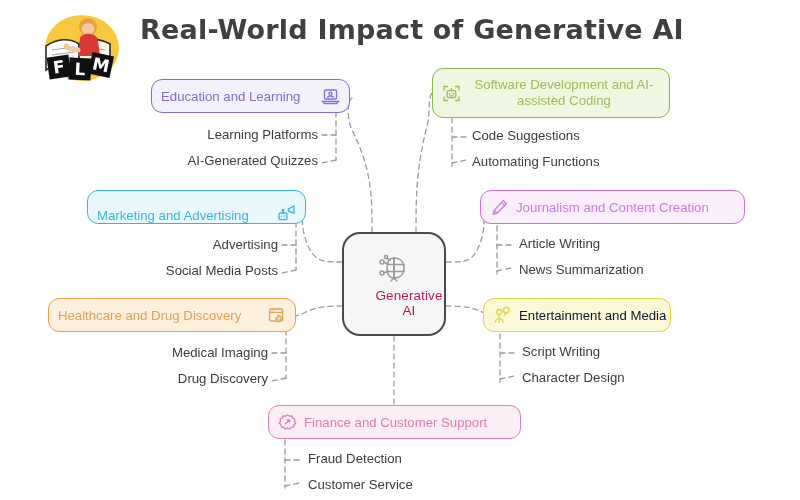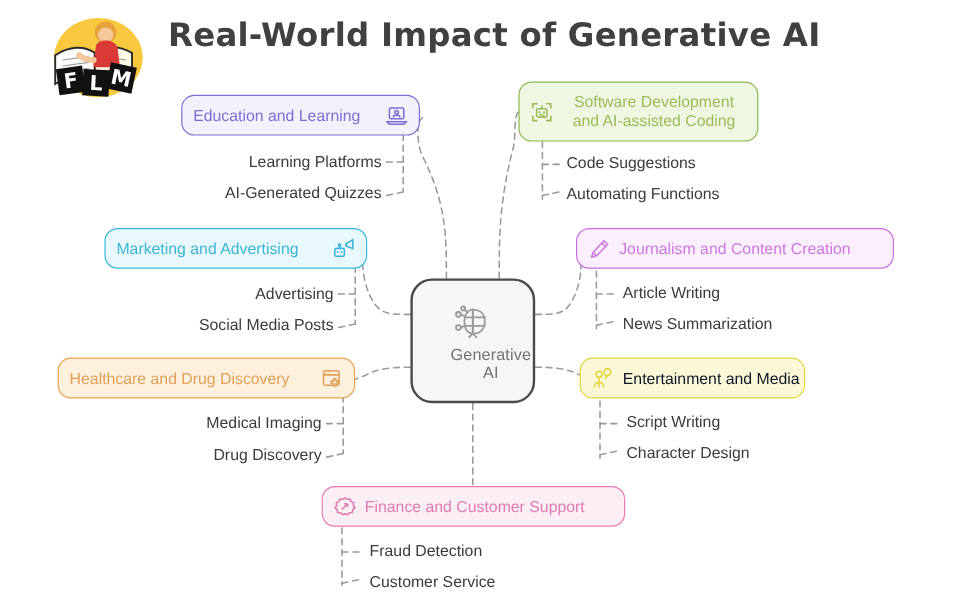--- a/index.html
+++ b/index.html
@@ -74,21 +74,21 @@
     box-sizing: border-box;
   }
   .center-node .c-icon {
     width: 34px;
     height: 34px;
     margin-bottom: 3px;
   }
   .center-node .c-label {
     font-size: 13.5px;
     line-height: 15px;
-    color: #737373;
+    color: #be185d;
     text-align: center;
     letter-spacing: 0.1px;
     margin-left: 30px;
   }
 
   
   .pill {
     position: absolute;
     box-sizing: border-box;
     border-radius: 11px;
@@ -236,40 +236,40 @@
         <rect x="3.5" y="3" width="12" height="9" rx="1.2"></rect>
         <circle cx="9.5" cy="6.6" r="1.5"></circle>
         <path d="M6.8 10.2 C6.8 8.6 12.2 8.6 12.2 10.2"></path>
         <path d="M1.5 14.5 L17.5 14.5 L15.5 16.6 L3.5 16.6 Z"></path>
       </svg>
     </span>
   </div>
   <div class="leaf right-al" style="left:130px; top:153px; width:188px;">AI-Generated Quizzes</div>
   <div class="leaf right-al" style="left:130px; top:127px; width:188px;">Learning Platforms</div>
 
-  <div class="pill icon-left wrap" style="left:432px; top:68px; width:200px; height:50px; border-color:#8db84e; background:#eff6e1; color:#9cbc5a;">
+  <div class="pill icon-left wrap" style="left:432px; top:68px; width:238px; height:50px; border-color:#8db84e; background:#eff6e1; color:#9cbc5a;">
     <span class="p-icon">
       <svg viewBox="0 0 19 19" fill="none" stroke="#9cbc5a" stroke-width="1.3" stroke-linecap="round">
         <path d="M2 6 L2 2.5 L5.5 2.5"></path>
           <path d="M13.5 2.5 L17 2.5 L17 6"></path>
         <path d="M17 13 L17 16.5 L13.5 16.5"></path>
           <path d="M5.5 16.5 L2 16.5 L2 13"></path>
         <rect x="5.2" y="6.6" width="8.6" height="7" rx="1.6"></rect>
         <circle cx="7.6" cy="9.7" r="0.9" fill="#9cbc5a" stroke="none"></circle>
         <circle cx="11.4" cy="9.7" r="0.9" fill="#9cbc5a" stroke="none"></circle>
         <line x1="8" y1="11.9" x2="11" y2="11.9"></line>
         <line x1="9.5" y1="4.6" x2="9.5" y2="6.6"></line>
       </svg>
     </span>
     <span class="p-text">Software Development and AI-assisted Coding</span>
   </div>
   <div class="leaf" style="left:472px; top:128px;">Code Suggestions</div>
   <div class="leaf" style="left:472px; top:154px;">Automating Functions</div>
 
-  <div class="pill icon-right" style="left:87px; top:190px; width:219px; height:34px; border-color:#35b8d8; background:#e8f8fc; color:#3cb6d4;">
+  <div class="pill icon-right" style="left:87px; top:190px; width:219px; height:34px; border-color:#35b8d8; background:#e8f8fc; color:#3cb6d4;align-items:flex-end;">
     <span class="p-text">Marketing and Advertising</span>
     <span class="p-icon">
       <svg viewBox="0 0 19 19" fill="none" stroke="#3cb6d4" stroke-width="1.3" stroke-linecap="round">
         <rect x="2" y="9" width="8" height="6.6" rx="1.4"></rect>
         <circle cx="4.4" cy="12" r="0.8" fill="#3cb6d4" stroke="none"></circle>
         <circle cx="7.6" cy="12" r="0.8" fill="#3cb6d4" stroke="none"></circle>
         <line x1="6" y1="7" x2="6" y2="9"></line>
           <circle cx="6" cy="6.2" r="0.9"></circle>
         <path d="M11.5 5 L17 1.8 L17 9.2 L11.5 7 Z"></path>
         <path d="M11.5 5 L11.5 7"></path>

